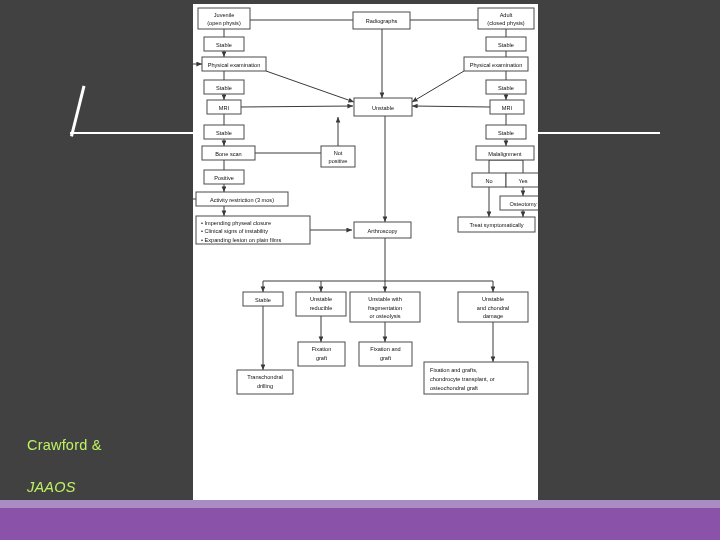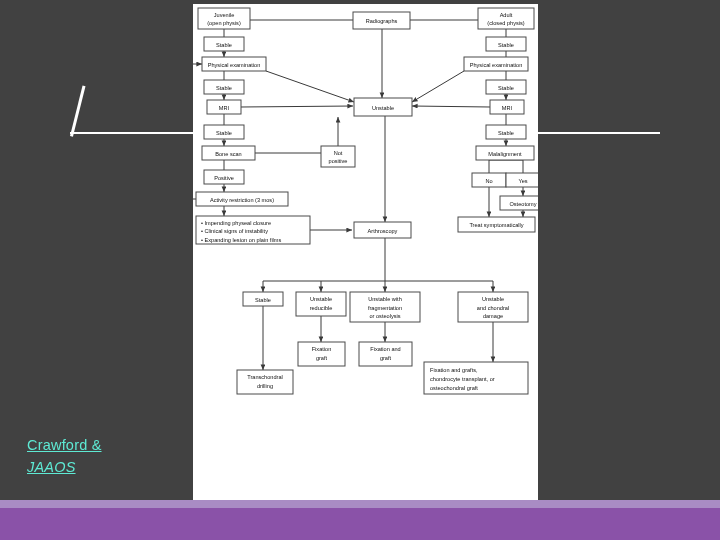--- a/index.html
+++ b/index.html
@@ -16,23 +16,23 @@
     position:absolute;left:70px;top:84px;width:3px;height:52px;
     background:#ffffff;transform:rotate(14deg);transform-origin:bottom left;
   }
   .rule{
     position:absolute;left:70px;top:132px;width:590px;height:2px;background:#ffffff;
   }
 
   
   .citation{
     position:absolute;left:27px;top:434px;width:150px;
-    color:#5eead4;font-size:14.5px;line-height:22px;letter-spacing:.2px;text-decoration:underline;
-  }
-  .citation .ital{font-style:italic;}
+    color:#bef264;font-size:14.5px;line-height:22px;letter-spacing:.2px;
+  }
+  .citation .ital{font-style:italic;margin-top:20px;}
 
   
   .footer-light{position:absolute;left:0;top:500px;width:720px;height:8px;background:#a98cc4;}
   .footer-dark{position:absolute;left:0;top:508px;width:720px;height:32px;background:#8a52a8;}
 
   
   #plate{
     position:absolute;left:193px;top:4px;width:345px;height:536px;
     background:#ffffff;overflow:hidden;
   }

